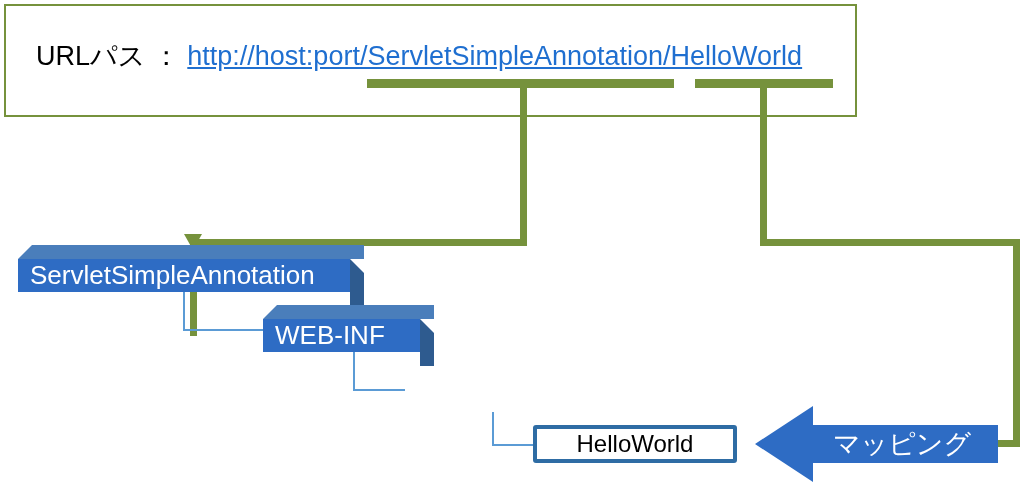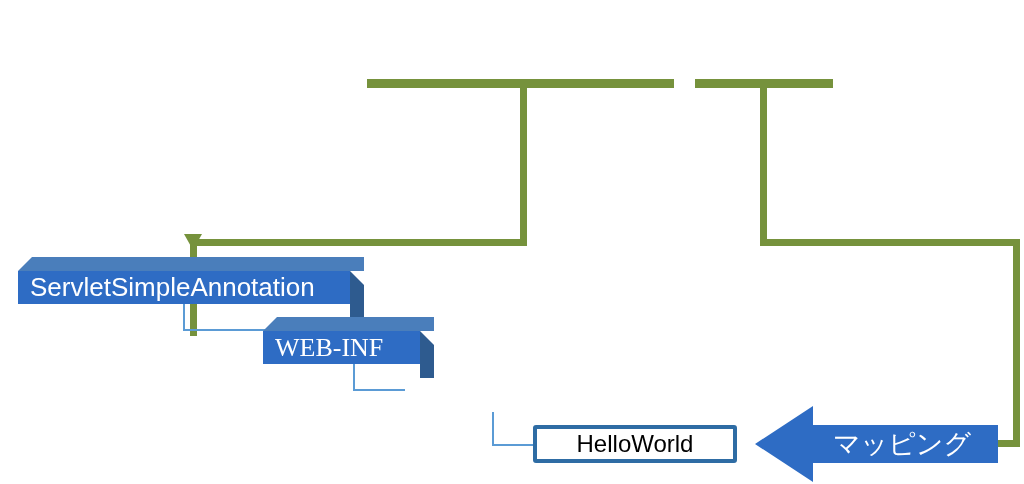--- a/index.html
+++ b/index.html
@@ -91,21 +91,20 @@
     width: 0; height: 0;
     border-top: 9px solid transparent;
     border-bottom: 9px solid transparent;
     border-right: 16px solid #76923c;
   }
   #g-head-map { left: 978px; top: 434px; }
 
   
   .folder {
     position: absolute;
-    margin-top: 12px;
   }
   .folder .top {
     position: absolute;
     left: 0; top: 0;
     height: 0;
     border-bottom: 14px solid #4a7ebb;
     box-sizing: border-box;
   }
   .folder .side {
     position: absolute;
@@ -175,20 +174,26 @@
     font-size: 27px;
     white-space: nowrap;
     pointer-events: none;
   }
 </style>
 </head>
 <body>
 
 <div id="canvas">
 
+  <div class="url-panel">
+    <div class="url-line">
+      <span class="url-label">URLパス ：</span>
+      <span class="url-link">http://host:port/ServletSimpleAnnotation/HelloWorld</span>
+    </div>
+  </div>
 
   <div class="hl-bar" id="hl-app"></div>
   <div class="hl-bar" id="hl-map"></div>
 
   <div class="g-seg g-v" id="g1"></div>
   <div class="g-seg g-h" id="g2"></div>
   <div class="g-seg g-v" id="g3"></div>
   <div class="g-arrow-down" id="g-head-root"></div>
 
   <div class="g-seg g-v" id="g4"></div>
@@ -205,21 +210,21 @@
 
   <div class="t-seg t-v" style="left:492px; top:412px; height:33px;"></div>
   <div class="t-seg t-h" style="left:492px; top:444px; width:45px;"></div>
 
   <div class="folder" style="left:18px; top:245px; width:360px; height:47px;">
     <div class="top" style="width:346px; border-left:14px solid transparent;"></div>
     <div class="side" style="left:332px; top:14px; height:33px; border-top:14px solid transparent;"></div>
     <div class="front" style="top:14px; width:332px; height:33px;">ServletSimpleAnnotation</div>
   </div>
 
-  <div class="folder" style="left:263px; top:305px; width:185px; height:30px;font-family:Liberation Serif, serif;">
+  <div class="folder" style="left:263px; top:305px; width:185px; height:30px;">
     <div class="top" style="width:171px; border-left:14px solid transparent;"></div>
     <div class="side" style="left:157px; top:14px; height:33px; border-top:14px solid transparent;"></div>
     <div class="front" style="top:14px; width:157px; height:33px;">WEB-INF</div>
   </div>
 
 
   <div class="leaf-box">
     <span>HelloWorld</span>
   </div>
 

